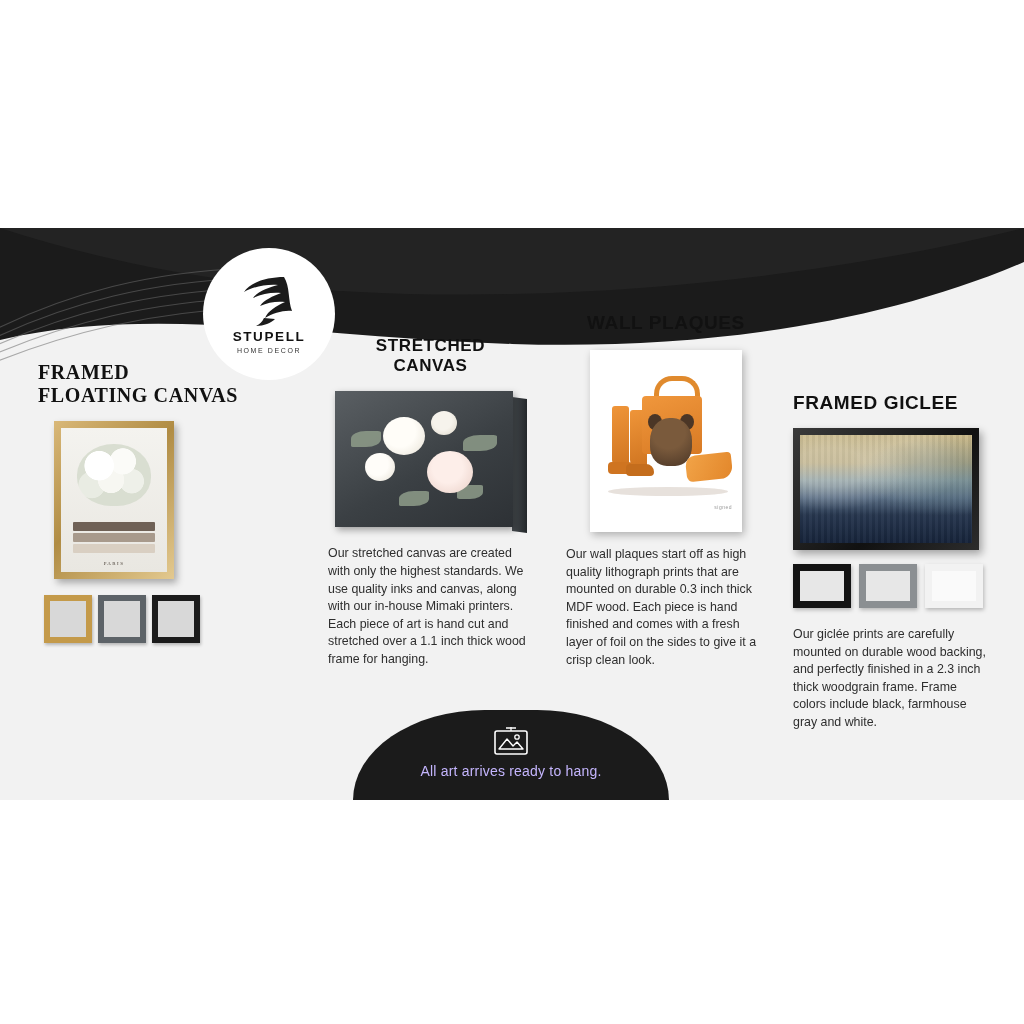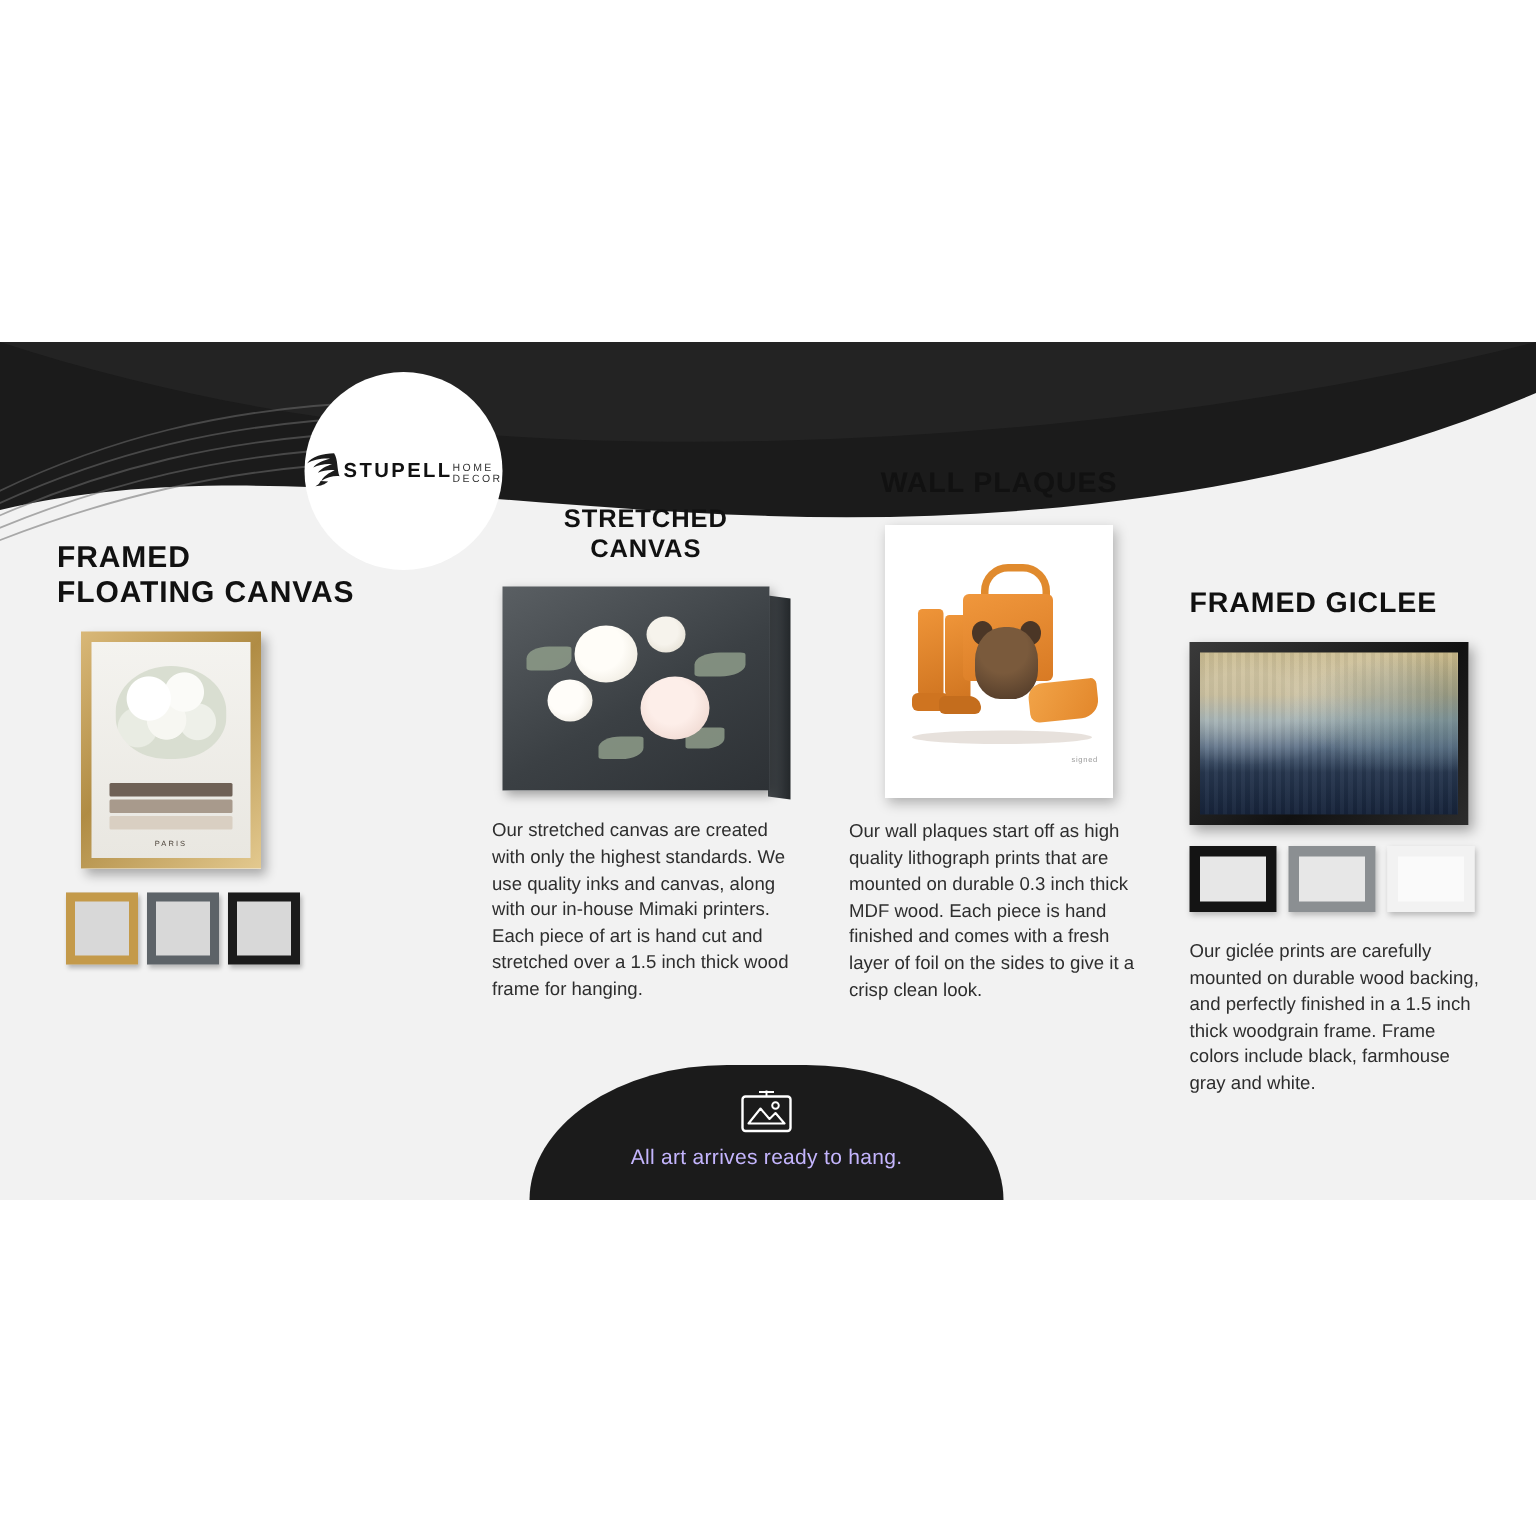--- a/index.html
+++ b/index.html
@@ -44,20 +44,21 @@
   
   .logo-circle {
     position: absolute;
     left: 203px;
     top: 20px;
     width: 132px;
     height: 132px;
     border-radius: 50%;
     background: #ffffff;
     display: flex;
+    flex-direction: column;
     align-items: center;
     justify-content: center;
     z-index: 5;
   }
   .logo-mark {
     width: 58px;
     height: 54px;
     margin-bottom: 2px;
   }
   .logo-name {
@@ -85,21 +86,21 @@
     text-transform: uppercase;
   }
 
   .col-body {
     font-size: 12.4px;
     line-height: 1.42;
     color: #2e2e2e;
   }
 
   
-  .col1 { left: 38px; top: 133px; width: 240px; }
+  .col1 { left: 38px; top: 133px; width: 240px; font-family: Liberation Serif, serif; }
   .col1 .col-title { font-size: 20px; }
   .col1 .art-wrap { margin: 14px 0 0 16px; }
   .col1 .swatches { display: flex; gap: 6px; margin: 16px 0 0 6px; }
   .col1 .col-body { margin-top: 16px; }
 
   
   .col2 { left: 328px; top: 108px; width: 205px; }
   .col2 .col-title { font-size: 17px; text-align: center; }
   .col2 .col-body { margin-top: 14px; }
 
@@ -411,21 +412,21 @@
           <div class="sc-flower f-leaf l2"></div>
           <div class="sc-flower f-leaf l3"></div>
           <div class="sc-flower f-leaf l4"></div>
           <div class="sc-flower f-w4"></div>
           <div class="sc-flower f-w1"></div>
           <div class="sc-flower f-w3"></div>
           <div class="sc-flower f-w2"></div>
         </div>
       </div>
 
-      <div class="col-body">Our stretched canvas are created with only the highest standards. We use quality inks and canvas, along with our in-house Mimaki printers. Each piece of art is hand cut and stretched over a 1.5 inch thick wood frame for hanging.</div>
+      <div class="col-body">Our stretched canvas are created with only the highest standards. We use quality inks and canvas, along with our in-house Mimaki printers. Each piece of art is hand cut and stretched over a 1.1 inch thick wood frame for hanging.</div>
     </div>
 
     <div class="col col3">
       <div class="col-title">WALL PLAQUES</div>
 
       <div class="wp-wrap">
         <div class="wp-shadow"></div>
         <div class="wp-boot wp-boot1"></div>
         <div class="wp-boot-foot1"></div>
         <div class="wp-boot wp-boot2"></div>
@@ -450,21 +451,21 @@
           <div class="fg-texture"></div>
         </div>
       </div>
 
       <div class="fg-swatches">
         <div class="fg-sw black"></div>
         <div class="fg-sw gray"></div>
         <div class="fg-sw white"></div>
       </div>
 
-      <div class="col-body">Our giclée prints are carefully mounted on durable wood backing, and perfectly finished in a 1.5 inch thick woodgrain frame. Frame colors include black, farmhouse gray and white.</div>
+      <div class="col-body">Our giclée prints are carefully mounted on durable wood backing, and perfectly finished in a 2.3 inch thick woodgrain frame. Frame colors include black, farmhouse gray and white.</div>
     </div>
 
     <div class="bottom-banner">
       <svg class="banner-icon" viewBox="0 0 38 30" xmlns="http://www.w3.org/2000/svg">
         <rect x="3" y="5" width="32" height="23" rx="2" fill="none" stroke="#ffffff" stroke-width="1.6"></rect>
         <path d="M7,23 L15,13 L21,20 L25,16 L31,23 Z" fill="none" stroke="#ffffff" stroke-width="1.4" stroke-linejoin="round"></path>
         <circle cx="25" cy="11" r="2.2" fill="none" stroke="#ffffff" stroke-width="1.3"></circle>
         <path d="M19,5 L19,1" stroke="#ffffff" stroke-width="1.3"></path>
         <path d="M14,2 L24,2" stroke="#ffffff" stroke-width="1.3"></path>
       </svg>

